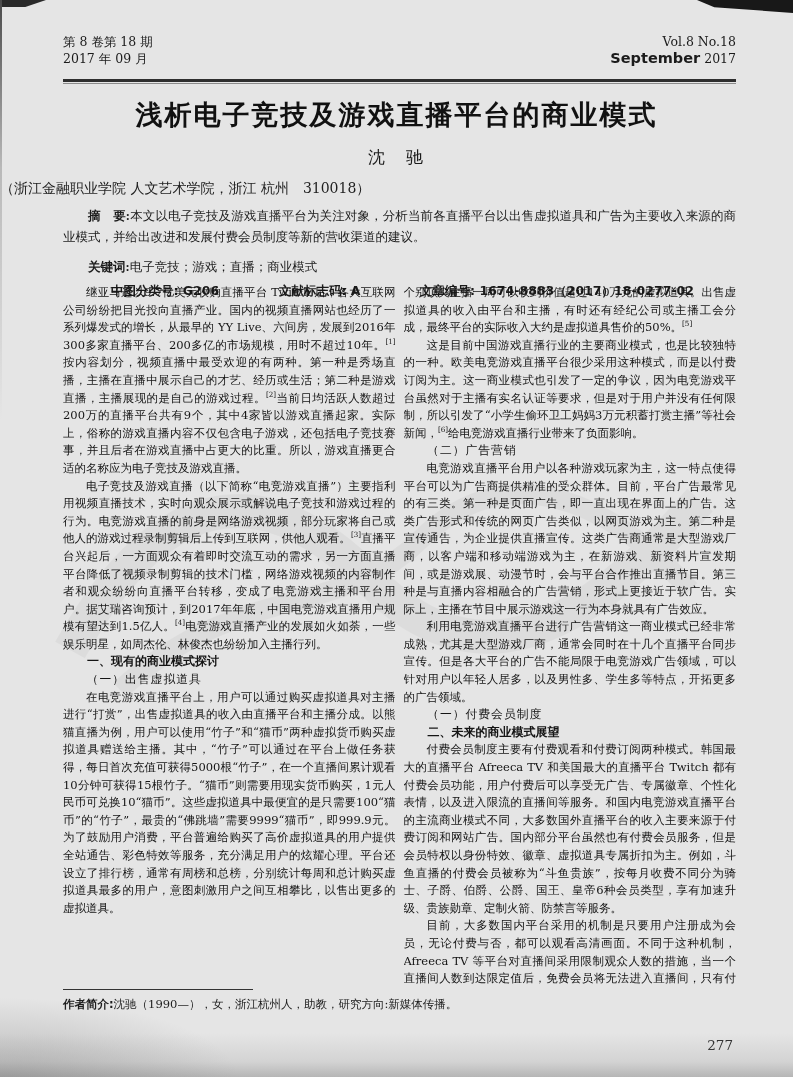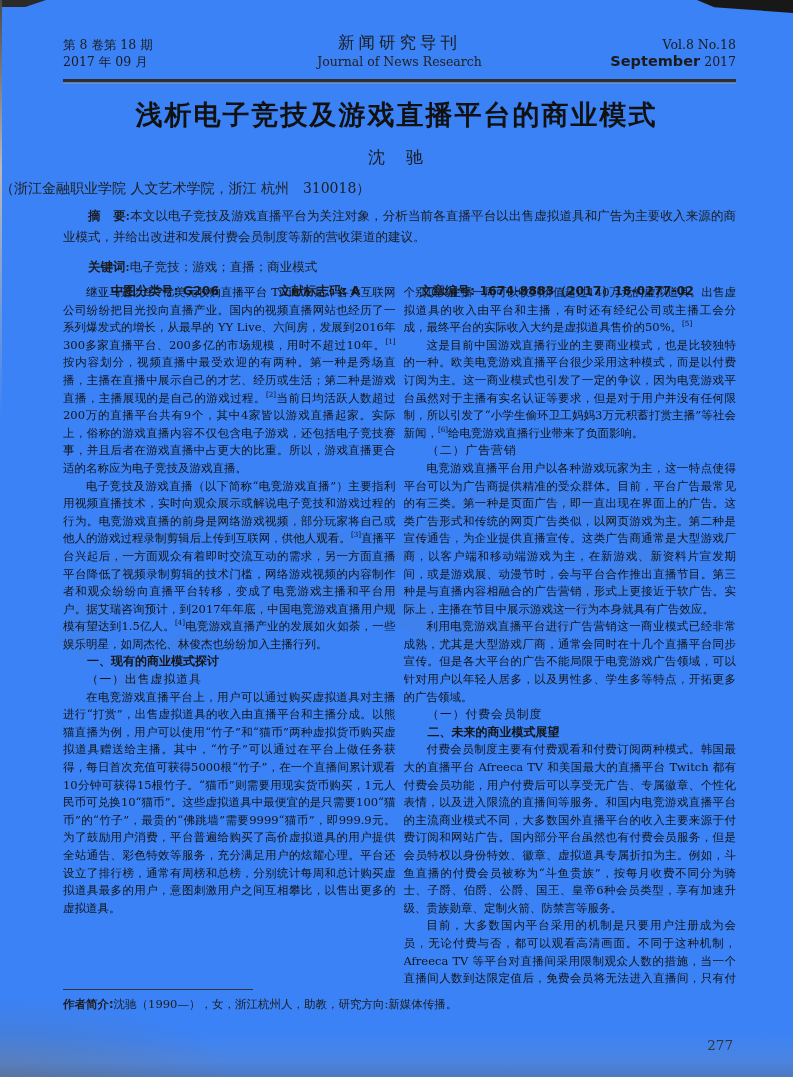--- a/index.html
+++ b/index.html
@@ -1,18 +1,18 @@
 <!DOCTYPE html>
 <html lang="zh"><head>
 <meta charset="utf-8">
 <style>
   html,body{margin:0;padding:0;background:#9a9a9a;}
   .page{
     position:relative; width:793px; height:1077px; margin:0 auto;
-    background:#3b82f6; overflow:hidden;
+    background:#e5e5e5; overflow:hidden;
     font-family:"DejaVu Serif","Liberation Serif",serif; color:#1b1b1b;
   }
   
   .corner-tr{position:absolute;top:0;right:0;width:96px;height:13px;background:#181818;
     clip-path:polygon(0 0,100% 0,100% 100%,18% 55%);}
   .corner-tl{position:absolute;top:0;left:0;width:46px;height:7px;background:#2a2a2a;
     clip-path:polygon(0 0,100% 0,55% 100%,0 100%);}
   .edge-left{position:absolute;top:0;left:0;width:2px;height:420px;
     background:linear-gradient(to bottom,#4a4a4a,#b9b9b9 40%,rgba(185,185,185,0));}
   .edge-bottom{position:absolute;left:0;right:0;bottom:0;height:44px;
@@ -72,24 +72,20 @@
   <svg class="watermark" viewBox="0 0 700 280">
     <path d="M30 220 C120 60 220 40 330 150 C420 240 520 230 660 70" fill="none" stroke="#777" stroke-width="34"></path>
     <path d="M80 260 C200 150 300 190 380 110 C460 30 560 60 650 160" fill="none" stroke="#777" stroke-width="20"></path>
   </svg>
 
   <div class="jheader">
     <div class="jh-left">
       <div>第 8 卷第 18 期</div>
       <div>2017 年 09 月</div>
     </div>
-    <div class="jh-center">
-      <div class="jh-cn-name">新闻研究导刊</div>
-      <div class="jh-en-name">Journal of News Research</div>
-    </div>
     <div class="jh-right">
       <div>Vol.8 No.18</div>
       <div>
         <span class="jh-month">September</span>
         <span class="jh-year">2017</span>
       </div>
     </div>
   </div>
   <div class="rules">
     <div class="rule-a"></div>

